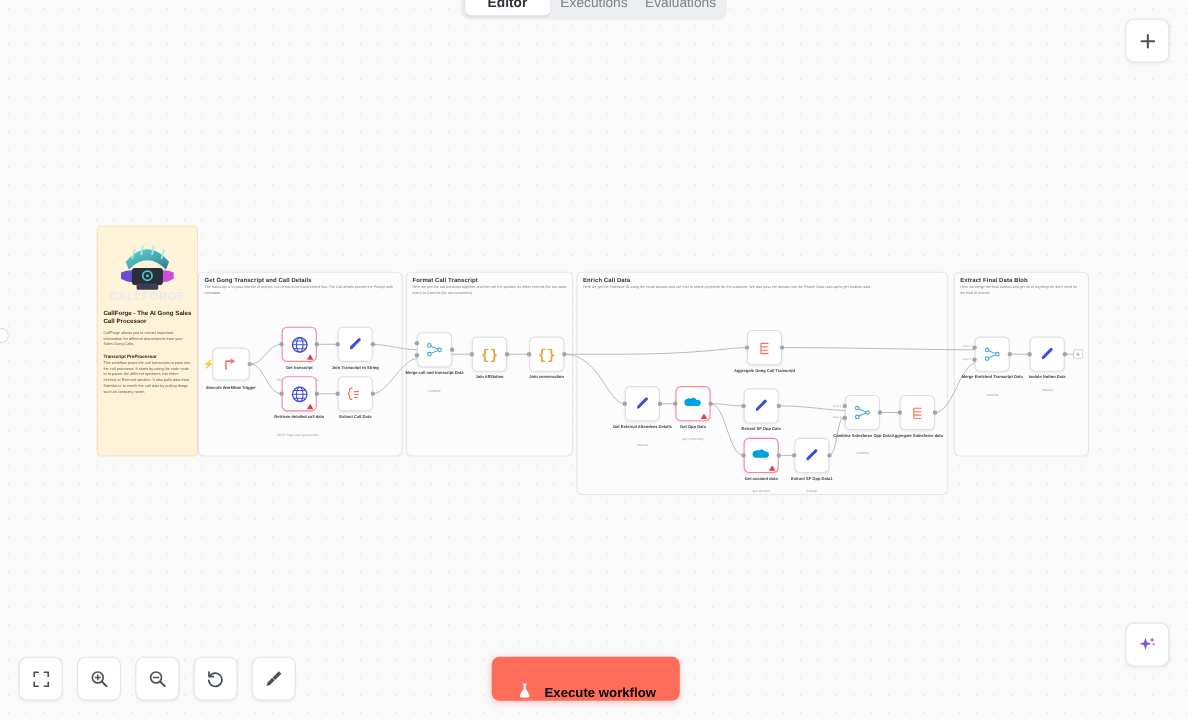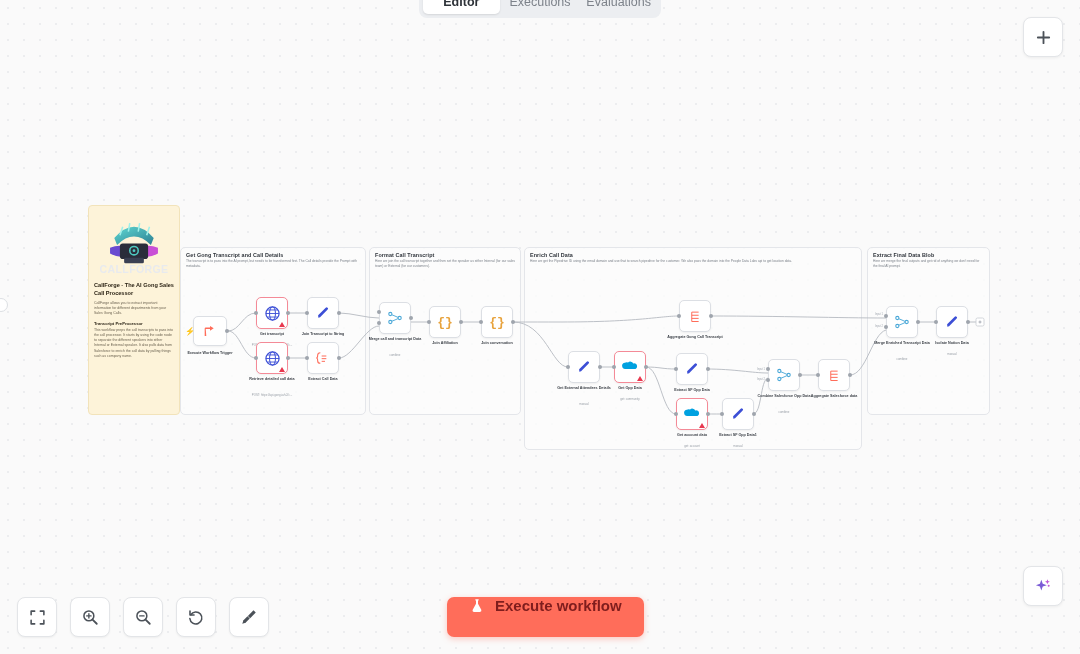--- a/index.html
+++ b/index.html
@@ -50,23 +50,23 @@
   .tool {
     width: 40px; height: 40px; border-radius: 8px; background:#fff;
     border: 1px solid #e3e5e8; display:flex; align-items:center; justify-content:center;
     box-shadow: 0 1px 2px rgba(0,0,0,.05);
   }
 
   
   .execute {
     position: absolute; left: 447px; top: 597px;
     height: 40px; padding: 0 22px; border-radius: 7px;
-    background: #ff6d5a; color:#7f1d1d; border:none;
-    display:flex; align-items:flex-start; gap:10px;
-    font-size: 15px; font-weight: 600; z-index: 25;
+    background: #ff6d5a; color:#000000; border:none;
+    display:flex; align-items:flex-end; gap:10px;
+    font-size: 12px; font-weight: 600; z-index: 25;
     box-shadow: 0 2px 6px rgba(255,109,90,.35);
     font-family:"Liberation Sans", sans-serif;
   }
 
   
   .edge-stub {
     position:absolute; left:-6px; top:298px; width:14px; height:14px;
     border-radius:50%; border:1px solid #dcdfe3; background:#fff; z-index:6;
   }
 

